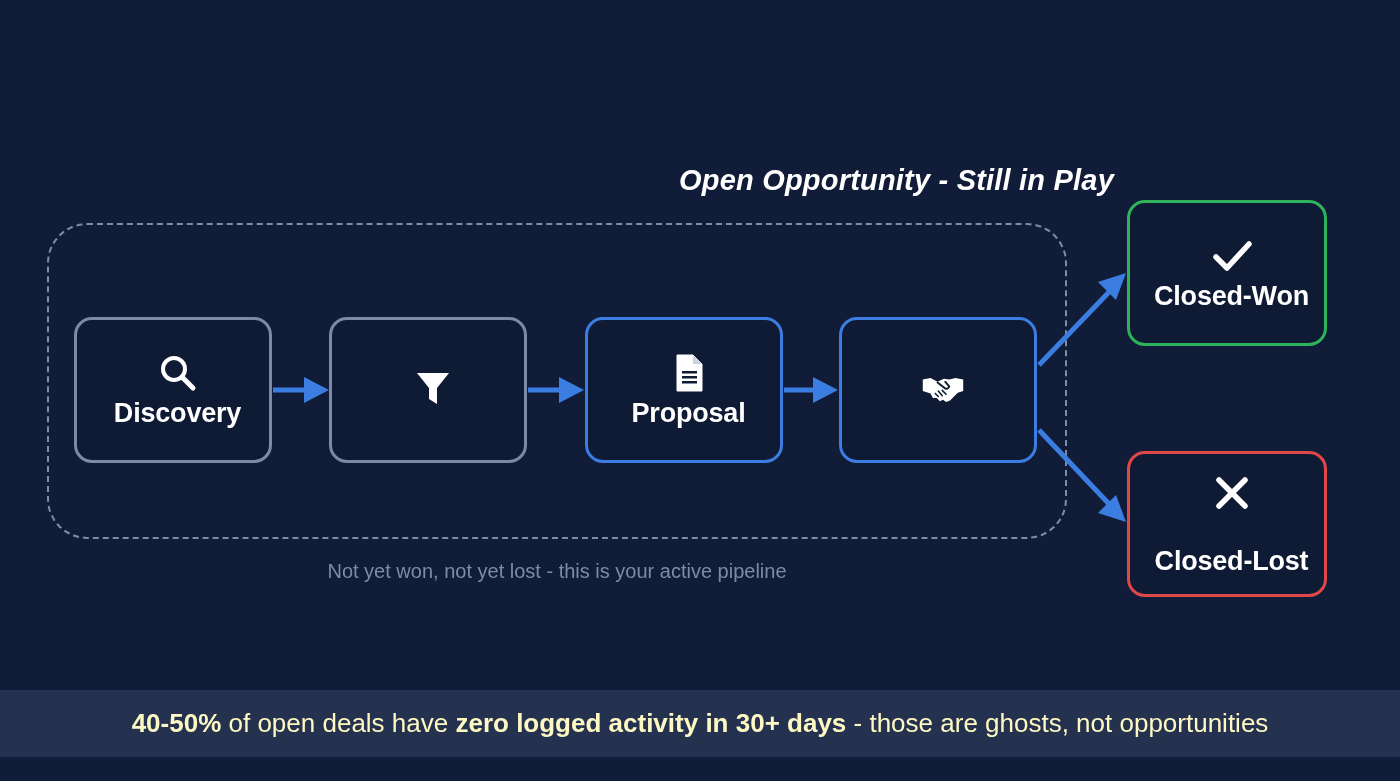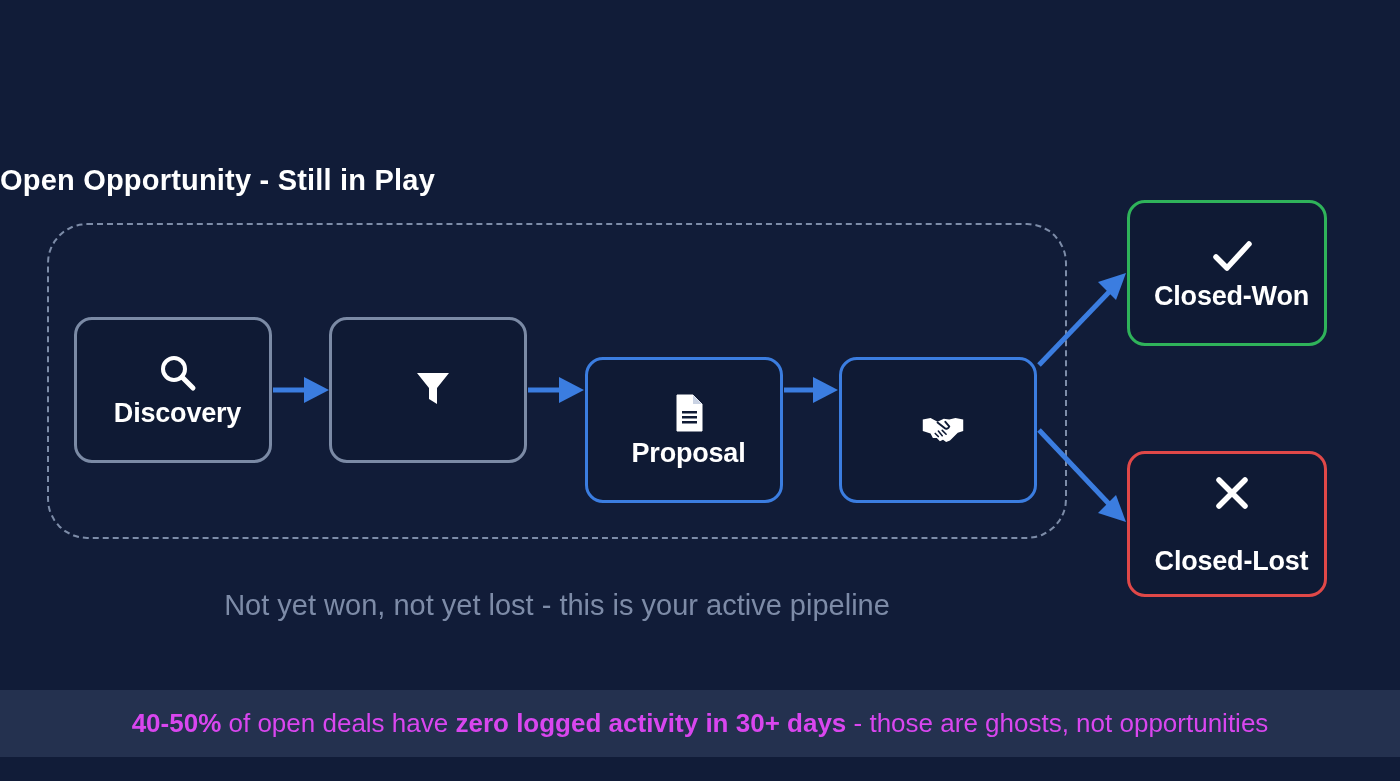--- a/index.html
+++ b/index.html
@@ -5,51 +5,51 @@
     html, body { margin: 0; padding: 0; }
     body {
       width: 1400px; height: 781px; overflow: hidden;
       background: #111c38;
       font-family: "Liberation Sans", "DejaVu Sans", sans-serif;
       position: relative;
     }
     .canvas { position: absolute; inset: 0; }
     .title {
       position: absolute; left: 0; top: 164px; width: 1114px;
-      text-align: left; color: #ffffff; font-weight: bold;
-      font-size: 29px; letter-spacing: 0.2px;
+      text-align: right; color: #ffffff; font-weight: bold;
+      font-size: 29px; letter-spacing: 0.2px; font-style: italic;
     }
     .group {
       position: absolute; left: 47px; top: 223px; width: 1020px; height: 316px;
       border: 2px dashed #7d8ca8; border-radius: 40px; box-sizing: border-box;
     }
     .stage {
       position: absolute; width: 198px; height: 146px; top: 317px;
       box-sizing: border-box; border: 3px solid #7b8aa5; border-radius: 18px;
       background: #0f1a34;
       display: flex; flex-direction: column; align-items: center; justify-content: center;
       color: #ffffff;
       padding-left: 9px;
     }
     .stage.grey { border-color: #7b8aa5; }
-    .stage.blue { border-color: #3b7de0; margin-top: 40px; }
+    .stage.blue { border-color: #3b7de0; }
     .stage.green { border-color: #2fb35a; }
     .stage.red { border-color: #e04848; }
     .stage .icon { width: 42px; height: 42px; display: flex; align-items: center; justify-content: center; margin-bottom: 4px; }
     .stage .label { font-size: 27px; font-weight: bold; letter-spacing: -0.2px; }
     .outcome { position: absolute; width: 200px; height: 146px; left: 1127px; }
     .caption {
       position: absolute; left: 0; top: 560px; width: 1114px;
-      text-align: center; color: #7d8ba7; font-size: 29px; margin-top: 29px;
+      text-align: center; color: #7d8ba7; font-size: 20px;
     }
     .banner {
       position: absolute; left: 0; top: 690px; width: 1400px; height: 67px;
       background: #24314f;
       display: flex; align-items: center; justify-content: center;
-      color: #d946ef; font-size: 26px;
+      color: #fef9c3; font-size: 26px;
     }
     .banner b { font-weight: bold; }
     svg.overlay { position: absolute; left: 0; top: 0; pointer-events: none; }
   </style>
 </head>
 <body>
 
 <div class="canvas">
 
   <div class="title">Open Opportunity - Still in Play</div>

